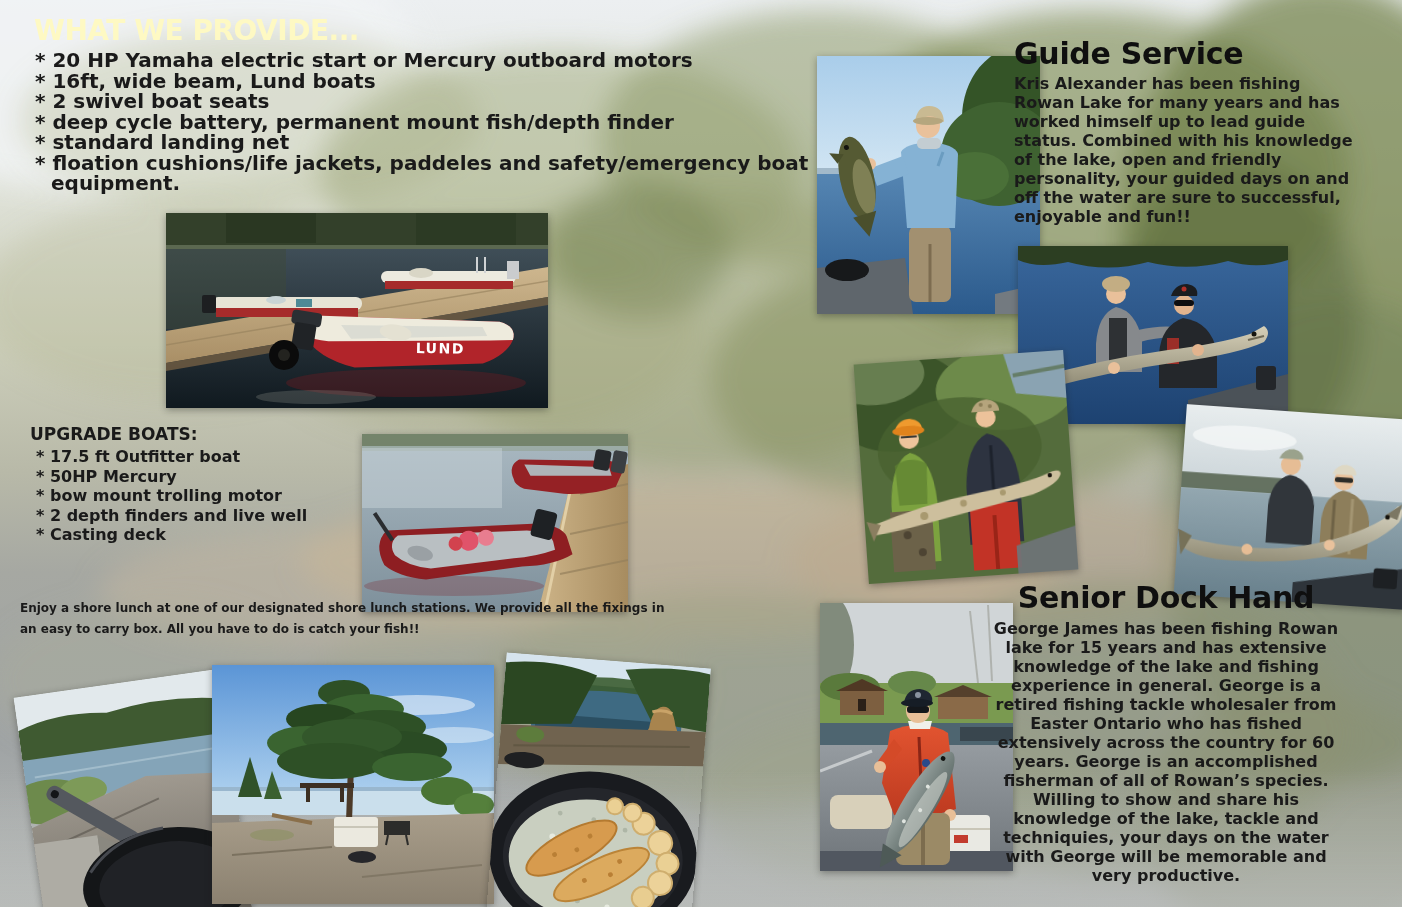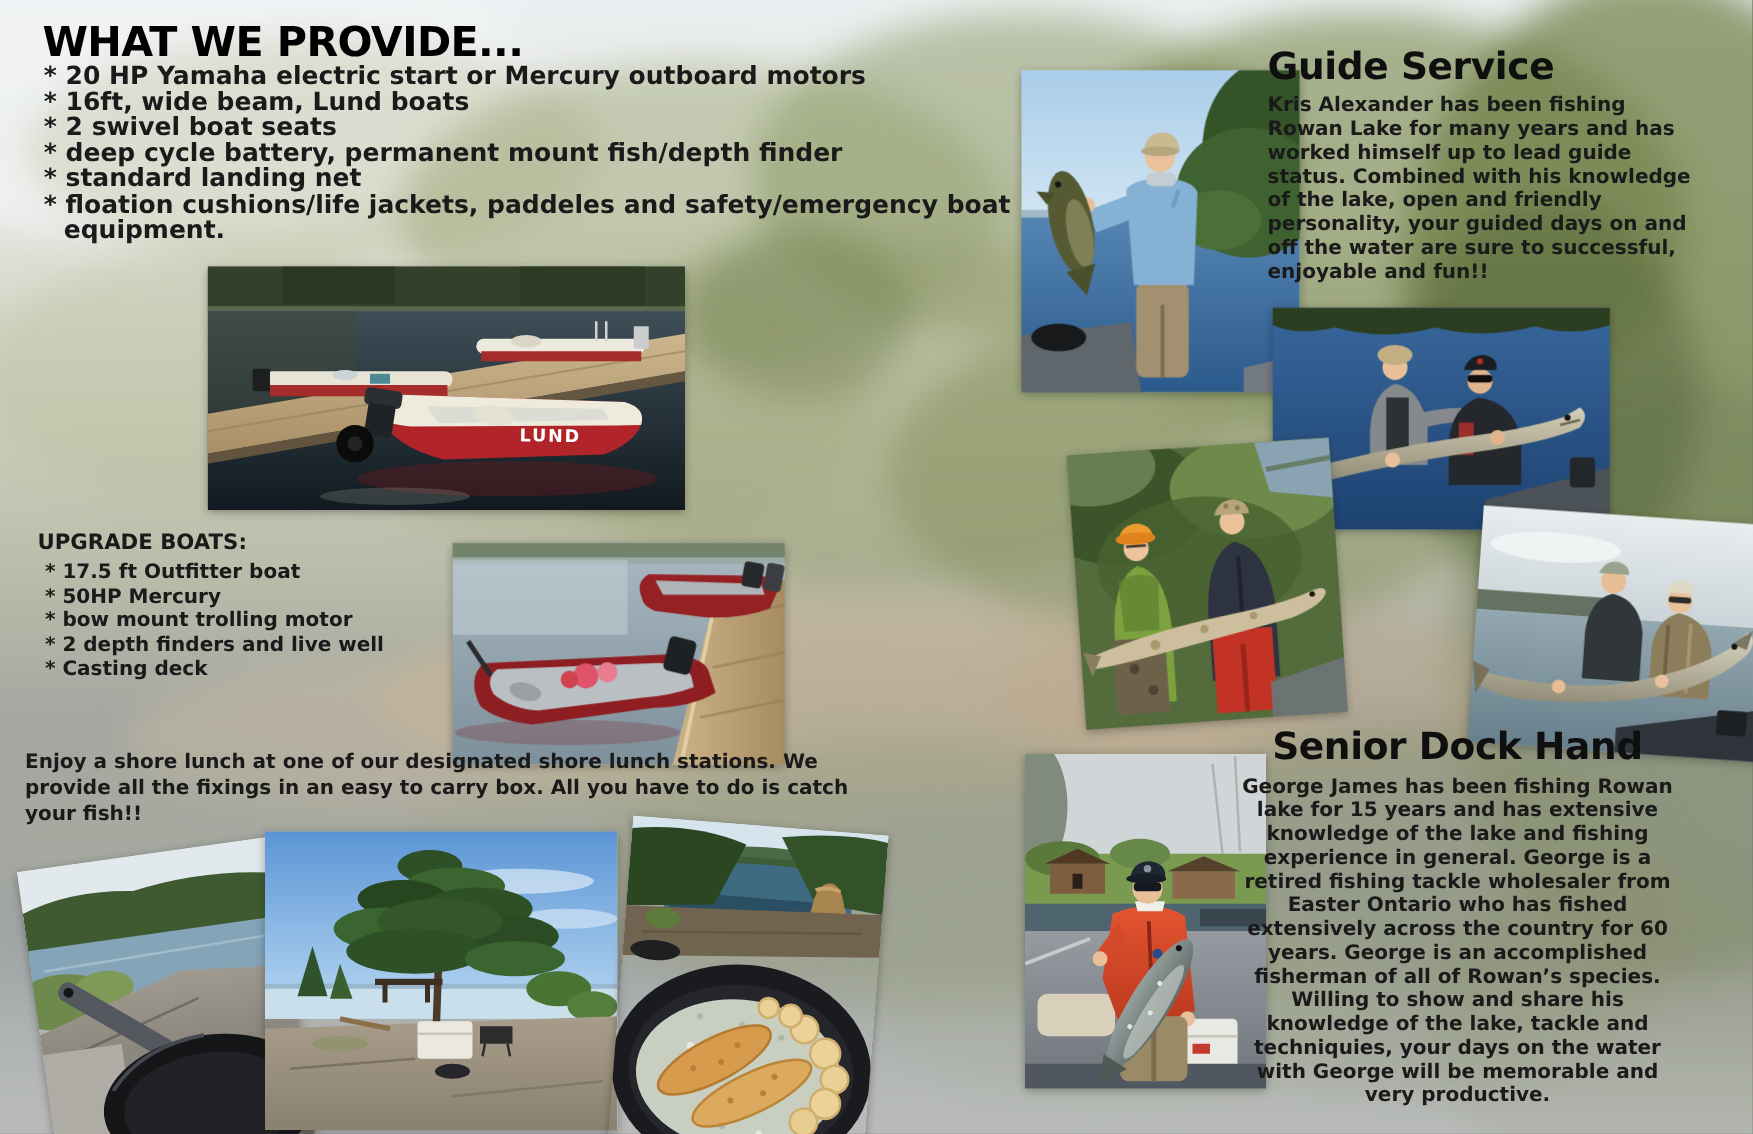--- a/index.html
+++ b/index.html
@@ -6,27 +6,27 @@
   .page{
     position:relative;width:1402px;height:907px;overflow:hidden;
     font-family:"DejaVu Sans","Liberation Sans",sans-serif;
     font-weight:700;color:#1a1a1a;
   }
   .bg{position:absolute;left:0;top:0;width:1402px;height:907px;z-index:0;}
   .photo{position:absolute;overflow:hidden;box-shadow:0 2px 7px rgba(30,30,25,.38);}
   .photo svg{display:block;width:100%;height:100%;}
   .txt{position:absolute;z-index:20;}
   h1,h2,p,ul,li{margin:0;padding:0;}
-  .main-title{font-size:33px;letter-spacing:-.5px;color:#000000;}
+  .main-title{font-size:28px;letter-spacing:-.5px;color:#fef9c3;}
   .sec-title{font-size:30px;color:#0f0f0f;letter-spacing:-.3px;}
   .blist{list-style:none;font-size:20px;line-height:20.5px;white-space:nowrap;}
   .blist li:last-child{padding-left:16px;}
   .ulist{list-style:none;font-size:16px;line-height:19.5px;white-space:nowrap;padding-left:6px;}
   .body-16{font-size:16px;line-height:19px;}
-  .shore-p{font-size:16px;line-height:21px;}
+  .shore-p{font-size:12px;line-height:21px;}
   
   #p-lund{left:126px;top:197px;width:382px;height:195px;z-index:1;}
   #p-bass{left:777px;top:40px;width:223px;height:258px;z-index:2;}
   #p-mblue{left:978px;top:230px;width:270px;height:178px;z-index:3;}
   #p-morange{left:821px;top:341px;width:210px;height:220px;z-index:4;transform:rotate(-4deg);}
   #p-mright{left:1140px;top:396px;width:232px;height:190px;z-index:4;transform:rotate(4deg);}
   #p-redboat{left:322px;top:418px;width:266px;height:178px;z-index:1;}
   #p-george{left:780px;top:587px;width:193px;height:268px;z-index:4;}
   #p-frypan{left:-10px;top:666px;width:207px;height:252px;z-index:1;transform:rotate(-8deg);}
   #p-rocky{left:172px;top:649px;width:282px;height:239px;z-index:2;}

